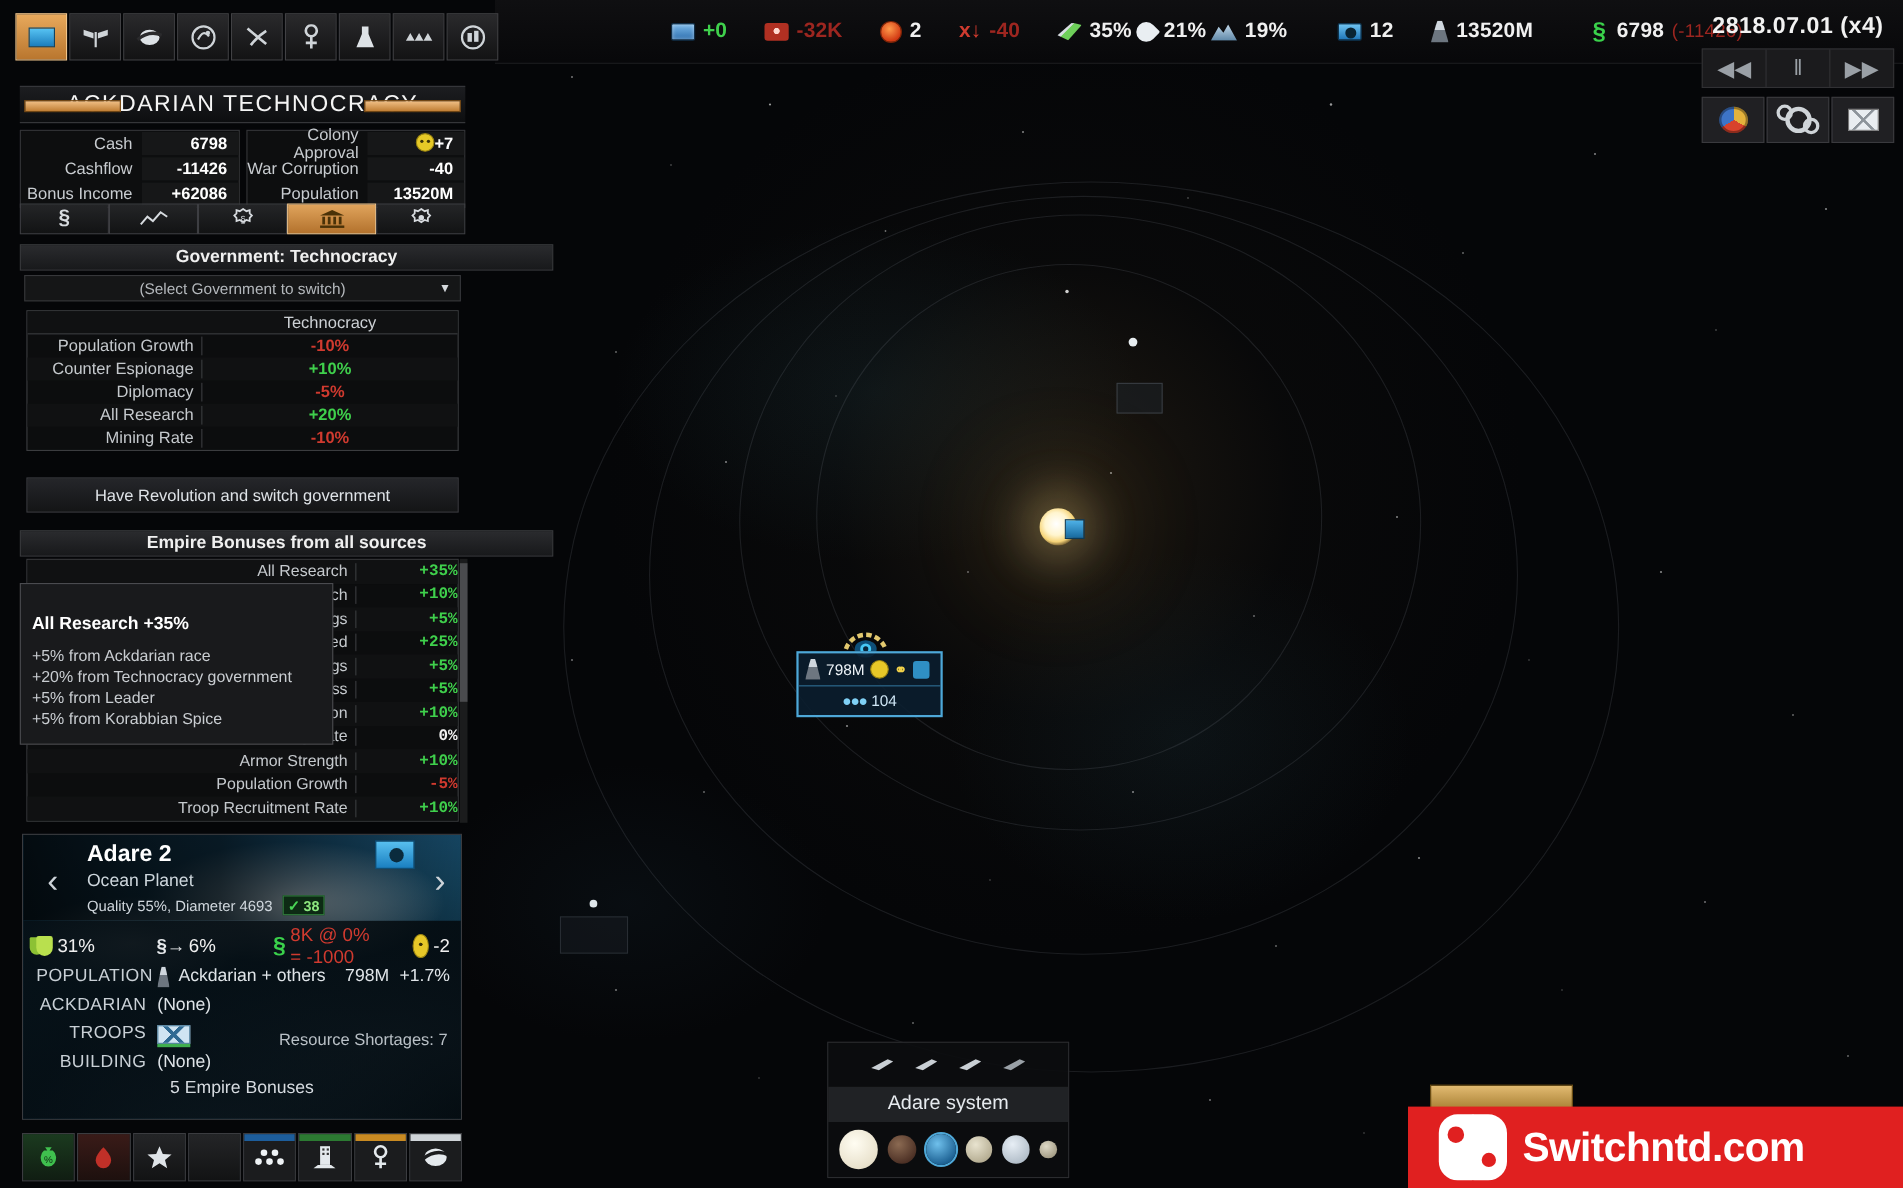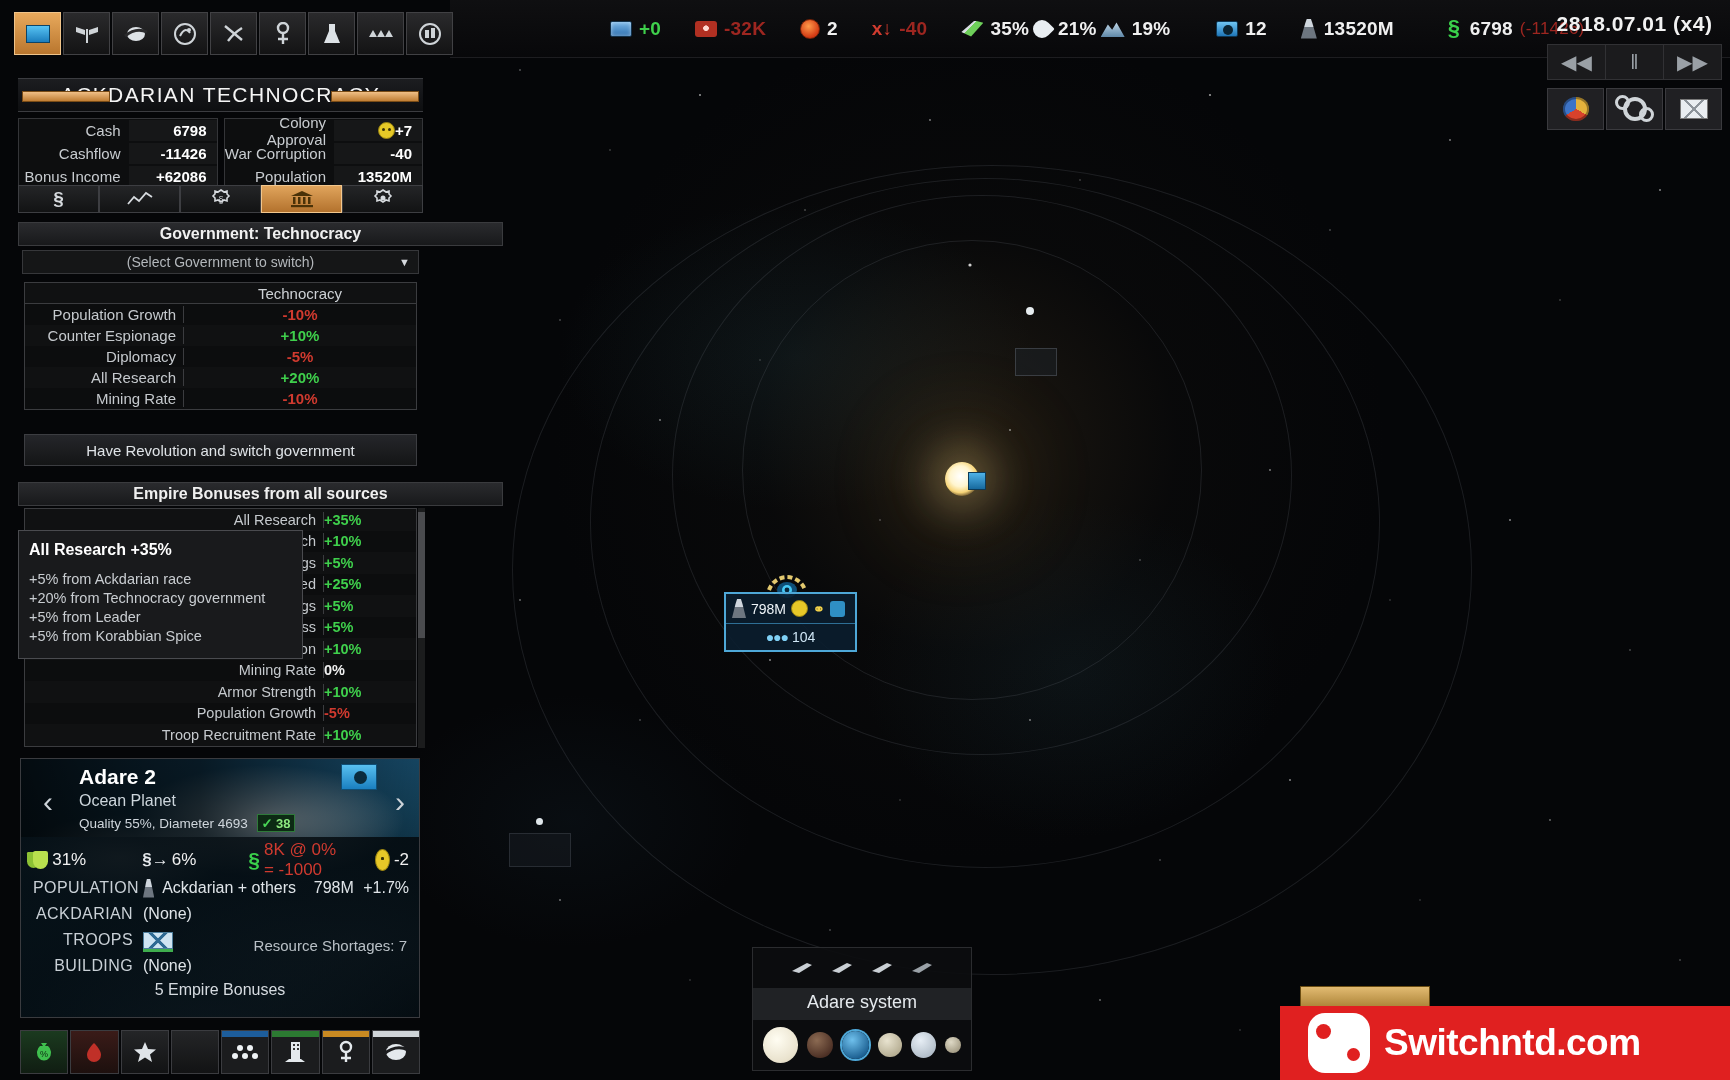--- a/index.html
+++ b/index.html
@@ -155,28 +155,28 @@
   .trow .lbl { border-right:1px solid #3b3c3f; }
 
   #revbtn { position:absolute; left:24px; top:434px; width:393px; height:32px;
             background:linear-gradient(180deg,#25262a,#141516); border:1px solid #3c3d41;
             display:flex; align-items:center; justify-content:center; font-size:15px; color:#dfe3e7; }
 
   .btbl { position:absolute; left:24px; width:393px; border:1px solid #3b3c3f; background:#0c0d0e; }
   .brow { display:flex; height:21.5px; align-items:center; font-size:14.5px; }
   .brow:nth-child(odd){ background:#101112; }
   .brow .lbl { flex:1; text-align:right; padding-right:7px; color:#c5c9cd; border-right:1px solid #3b3c3f;}
-  .brow .num { width:92px; text-align:left; font-weight:bold; }
+  .brow .num { width:92px; text-align:right; font-weight:bold;font-family:Liberation Mono, monospace; }
 
   #scrollthumb { position:absolute; left:418px; top:512px; width:7px; height:126px; background:#4a4b4e; }
   #scrolltrack { position:absolute; left:418px; top:508px; width:7px; height:240px; background:#1b1c1d; }
 
   
   #tooltip { position:absolute; left:18px; top:530px; width:285px;
-             background:#191a1c; border:1px solid #4a4b4f; padding:10px 10px 12px 10px;
+             background:#191a1c; border:1px solid #4a4b4f; padding:28px 10px 12px 10px;
              z-index:40; }
   #tooltip .tt-title { font-size:16px; font-weight:bold; color:#fff; margin-bottom:11px; }
   #tooltip .tt-line { font-size:14.5px; color:#c9cdd1; line-height:19px; }
 
   
   #planetcard { position:absolute; left:20px; top:758px; width:400px; height:260px;
                 border:1px solid #3a3b3f; overflow:hidden;
                 background:#07131b; }
   #planetimg { position:absolute; inset:0;
      background:

